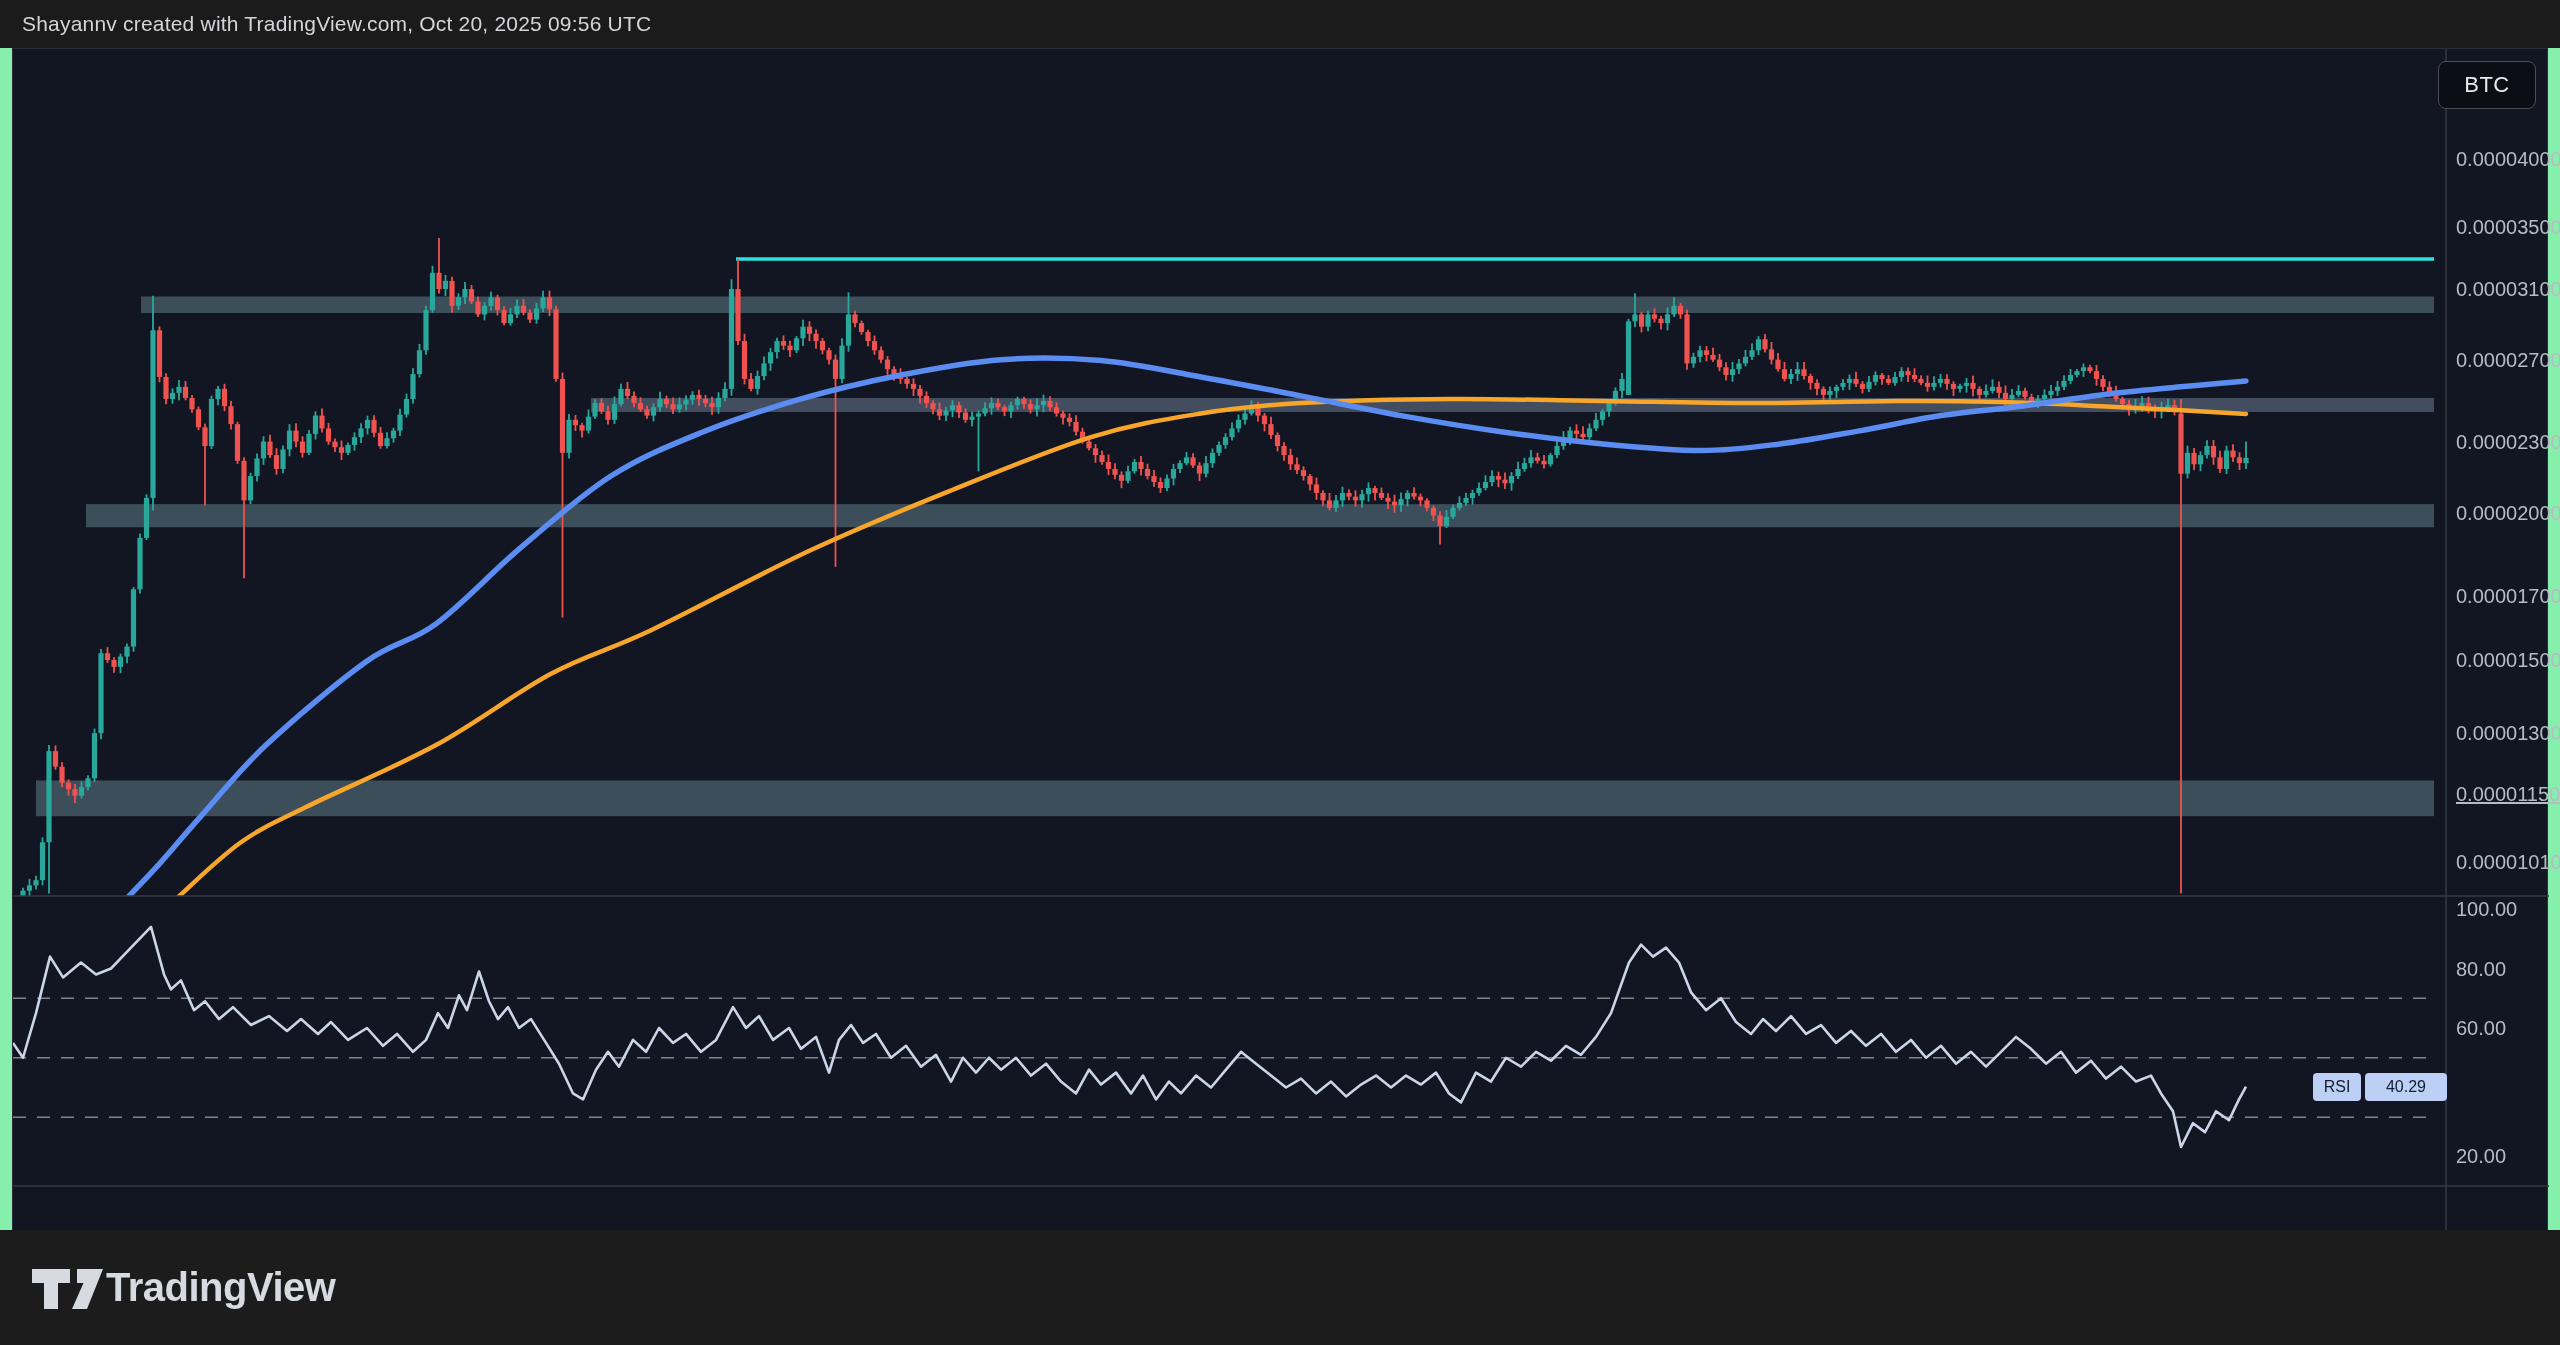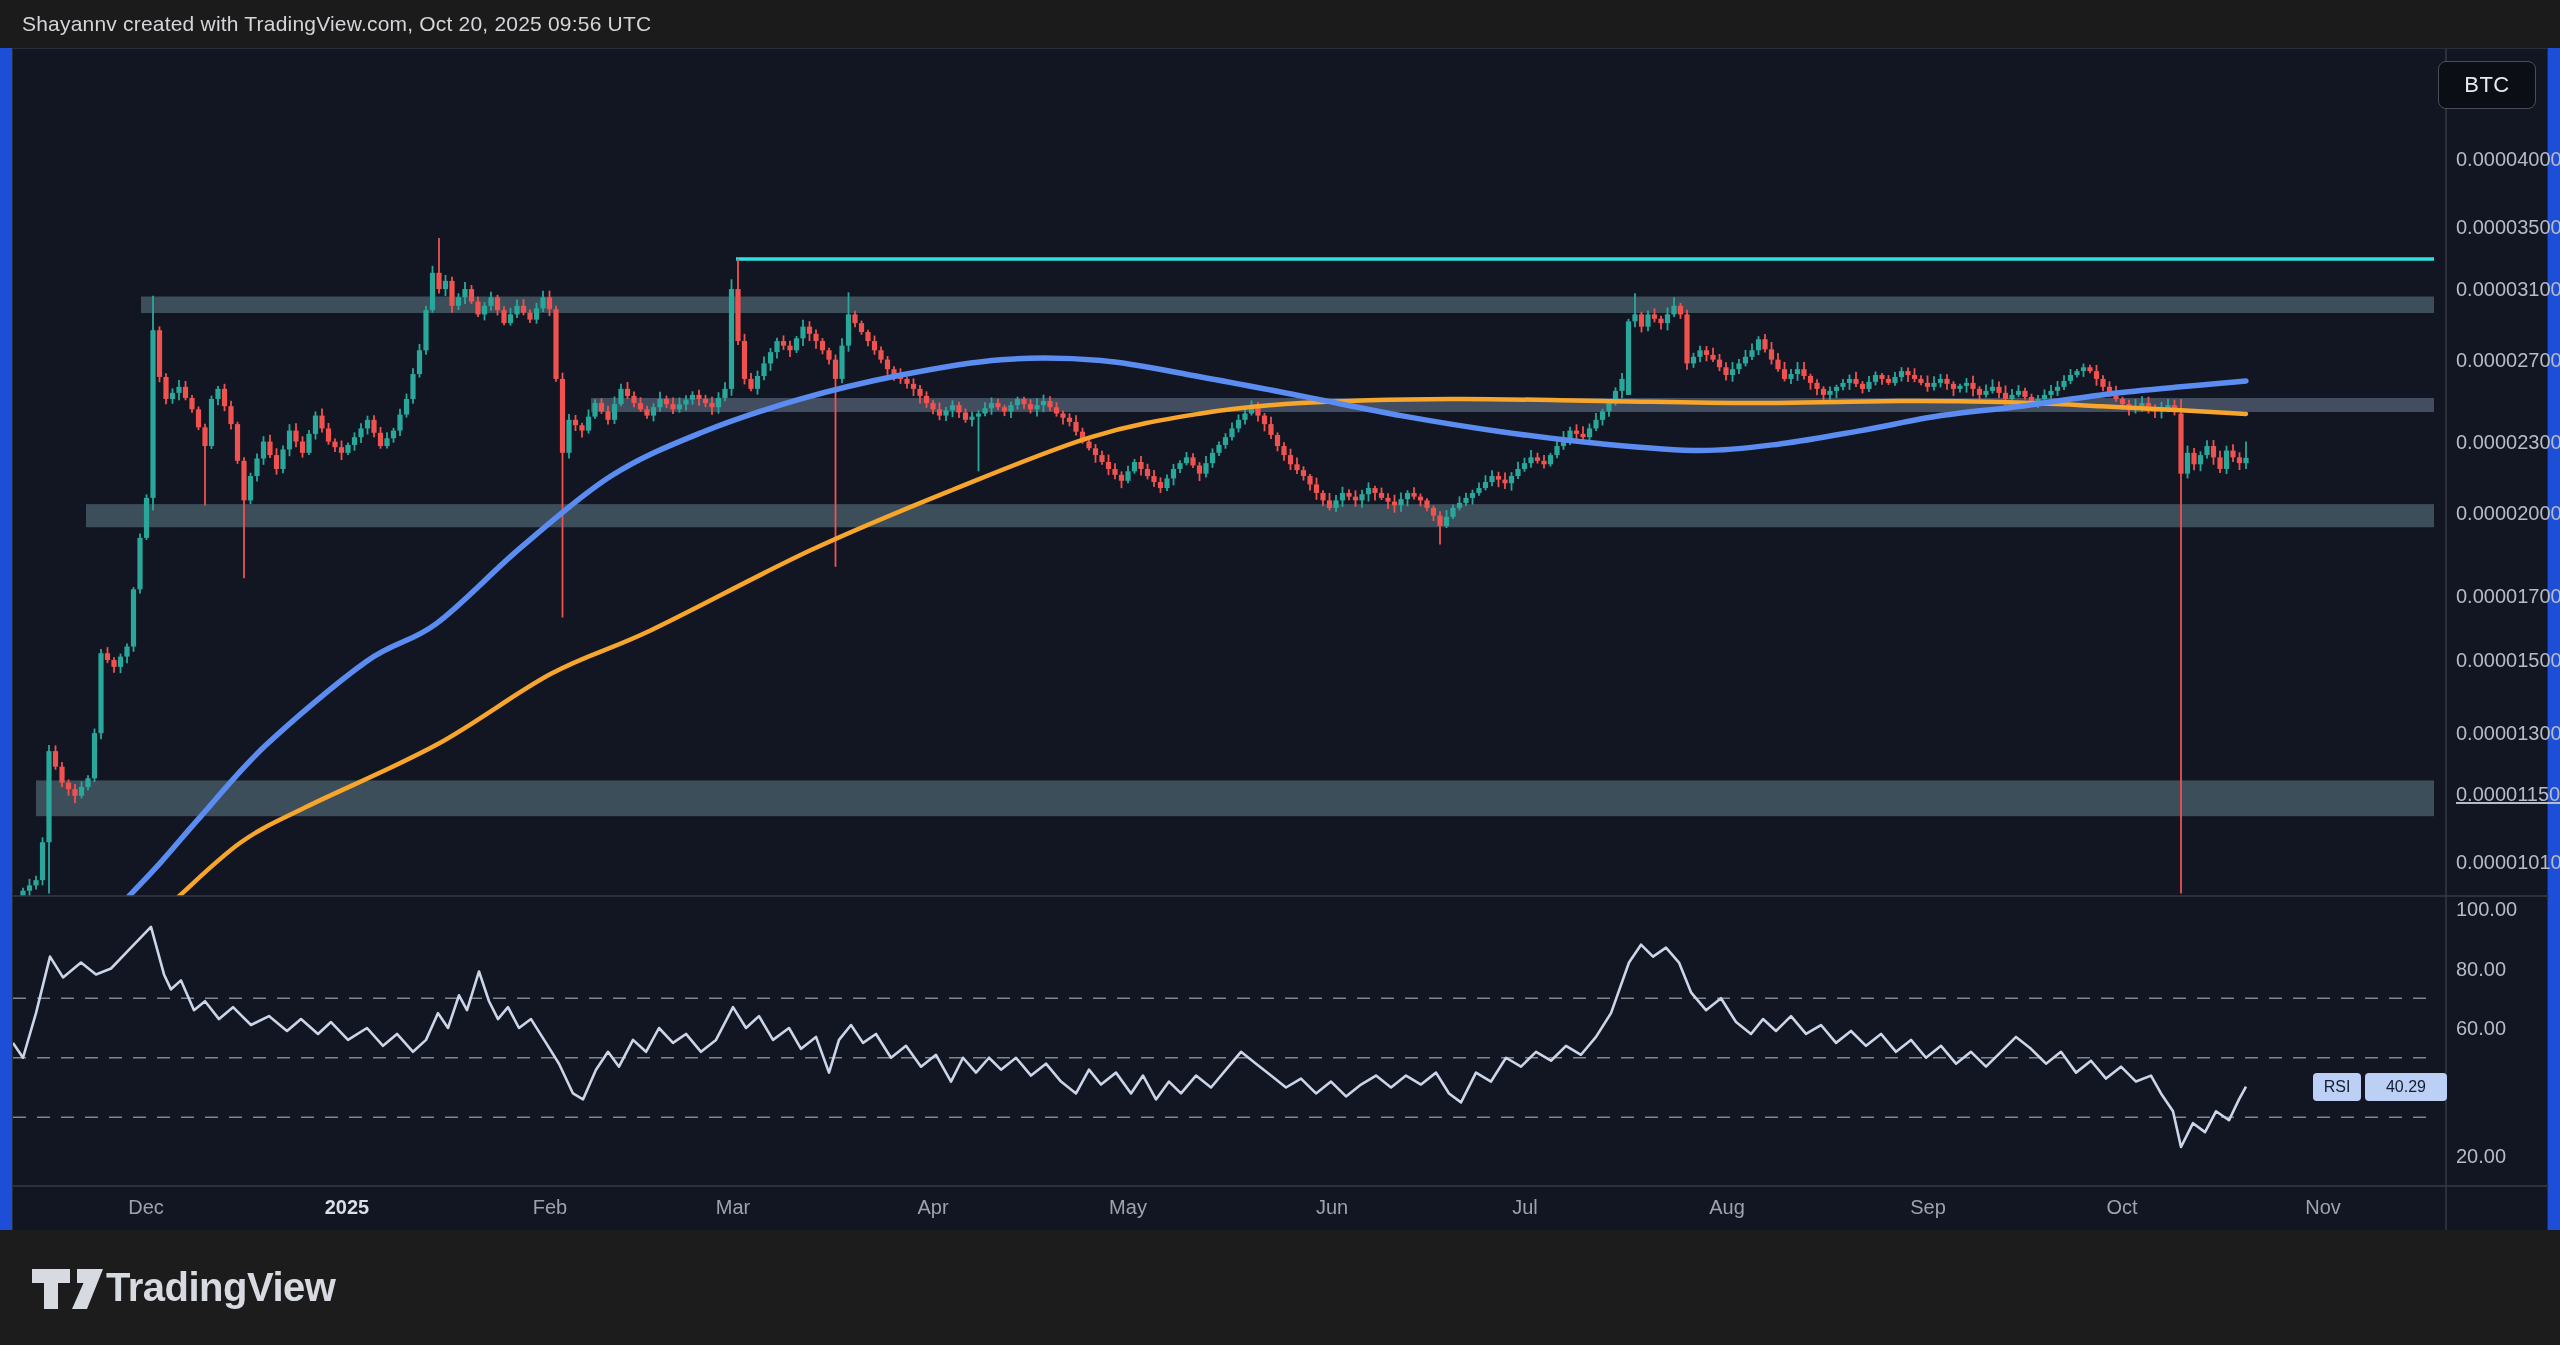--- a/index.html
+++ b/index.html
@@ -1,16 +1,16 @@
 <!DOCTYPE html>
 <html><head>
 <meta charset="utf-8">
 <style>
   html,body{margin:0;padding:0;background:#1c1c1c;font-family:"Liberation Sans",sans-serif;}
-  .stage{position:relative;width:2560px;height:1345px;background:#1d4ed8;overflow:hidden;}
+  .stage{position:relative;width:2560px;height:1345px;background:#86efac;overflow:hidden;}
   .topbar{position:absolute;left:0;top:0;width:2560px;height:48px;background:#1b1b1b;display:flex;align-items:center;}
   .attribution{color:#d4d5d8;font-size:21px;padding-left:22px;letter-spacing:.2px;}
   .chart-frame{position:absolute;left:12px;top:48px;width:2536px;height:1262px;background:#121622;border:1px solid #2a2e39;box-sizing:border-box;}
   #chart-svg{position:absolute;left:0;top:0;}
   .symbol-box{position:absolute;left:2425px;top:12px;width:96px;height:46px;background:#0c0e16;border:1.5px solid #4a4e58;border-radius:8px;display:flex;align-items:center;justify-content:center;color:#e8eaf0;font-size:22px;letter-spacing:.5px;}
   .axis-label{position:absolute;left:10px;color:#b7bbc5;font-size:20px;white-space:nowrap;}
   .price-axis{position:absolute;left:2433px;top:0;width:102px;height:1137px;}
   .rsi-tag{position:absolute;height:28px;border-radius:4px;background:#bccff4;color:#161d31;font-size:16px;display:flex;align-items:center;justify-content:center;}
   .time-axis{position:absolute;left:0;top:1137px;width:2434px;height:45px;}
   .month{position:absolute;top:10px;transform:translateX(-50%);color:#9ea2ac;font-size:20px;}
@@ -765,34 +765,20 @@
         <div class="axis-label" style="top: 1096px;">20.00</div>
       </div>
 
     <div class="rsi-tag" id="rsi-label-tag" style="width: 48px; left: 2300px; top: 1023.64px;">
       <span>RSI</span>
     </div>
     <div class="rsi-tag" id="rsi-value-tag" style="width: 82px; left: 2352px; top: 1023.64px;">
       <span>40.29</span>
     </div>
 
-    <div class="time-axis" id="time-axis">
-        <div class="month" style="left: 133px;">Dec</div>
-        <div class="month bold" style="left: 334px;">2025</div>
-        <div class="month" style="left: 537px;">Feb</div>
-        <div class="month" style="left: 720px;">Mar</div>
-        <div class="month" style="left: 920px;">Apr</div>
-        <div class="month" style="left: 1115px;">May</div>
-        <div class="month" style="left: 1319px;">Jun</div>
-        <div class="month" style="left: 1512px;">Jul</div>
-        <div class="month" style="left: 1714px;">Aug</div>
-        <div class="month" style="left: 1915px;">Sep</div>
-        <div class="month" style="left: 2109px;">Oct</div>
-        <div class="month" style="left: 2310px;">Nov</div>
-      </div>
   </div>
 
   <div class="footer">
     <div class="brandwrap">
       <svg width="76" height="48" viewBox="0 0 76 48">
         <path d="M2 5 h38 v14 h-12 v26 h-14 v-26 h-12 z" fill="#d7dae0"></path>
         <path d="M47 5 h26 l-16 40 h-15 l11.5-26 h-6.5 z" fill="#d7dae0"></path>
       </svg>
       <span class="brand-text">TradingView</span>
     </div>

